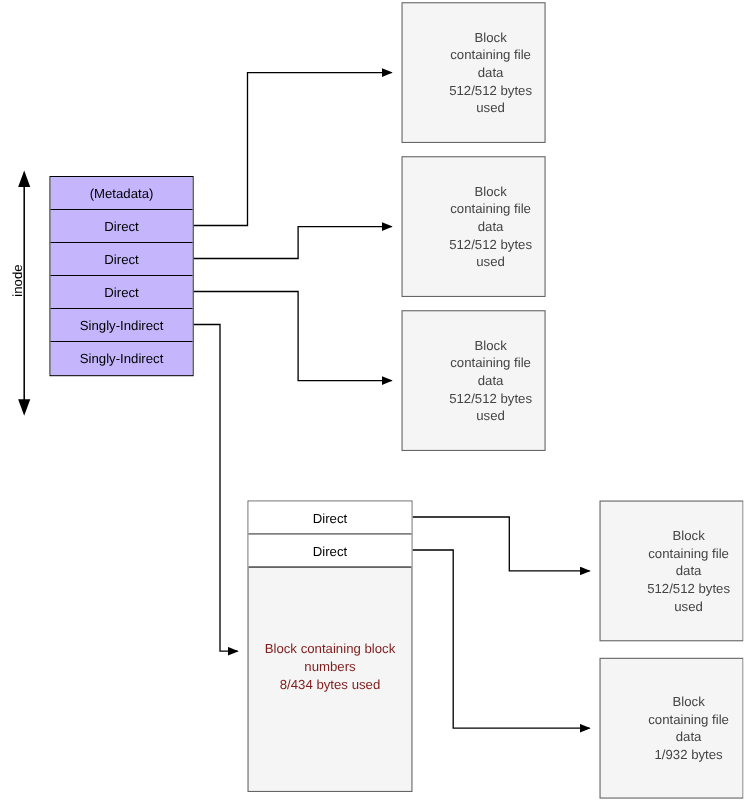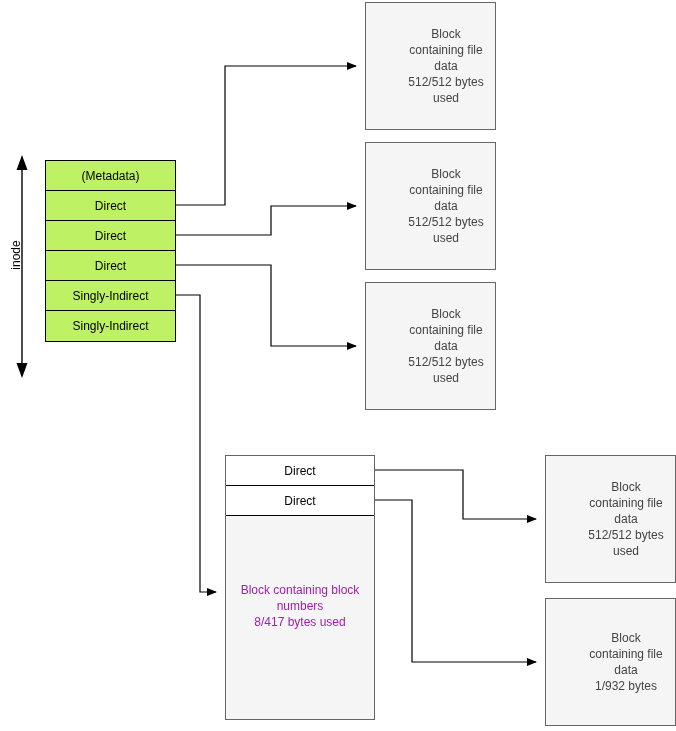--- a/index.html
+++ b/index.html
@@ -34,21 +34,21 @@
     background: #ffffff;
   }
   .inode-row {
     height: 30px;
     line-height: 30px;
     text-align: center;
     font-size: 12px;
     color: #000000;
     border-bottom: 1px solid #000000;
     box-sizing: border-box;
-    background: #bef264;
+    background: #c4b5fd;
   }
   .inode-row:last-child { border-bottom: none; }
 
   
   .inode-label {
     position: absolute;
     left: -14px;
     top: 248px;
     width: 60px;
     text-align: center;
@@ -103,21 +103,21 @@
     box-sizing: border-box;
   }
   .indirect-body {
     height: 203px;
     display: flex;
     align-items: center;
     justify-content: center;
   }
   .indirect-body .blk-text {
     font-size: 12px;
-    color: #a21caf;
+    color: #7f1d1d;
     text-align: center;
     line-height: 16px;
     padding: 0 6px;
     position: relative;
     top: -12px;
   }
 </style>
 </head>
 <body>
 
@@ -187,21 +187,21 @@
     </div>
   </div>
 
   <div class="indirect-block">
     <div class="indirect-row">Direct</div>
     <div class="indirect-row">Direct</div>
     <div class="indirect-body">
       <div class="blk-text">
         <span>Block containing block</span><br>
         <span>numbers</span><br>
-        <span>8/417 bytes used</span>
+        <span>8/434 bytes used</span>
       </div>
     </div>
   </div>
 
   <div class="data-block blk4">
     <div class="blk-text">
       <span>Block containing file</span><br>
       <span>data</span><br>
       <span>512/512 bytes used</span>
     </div>

